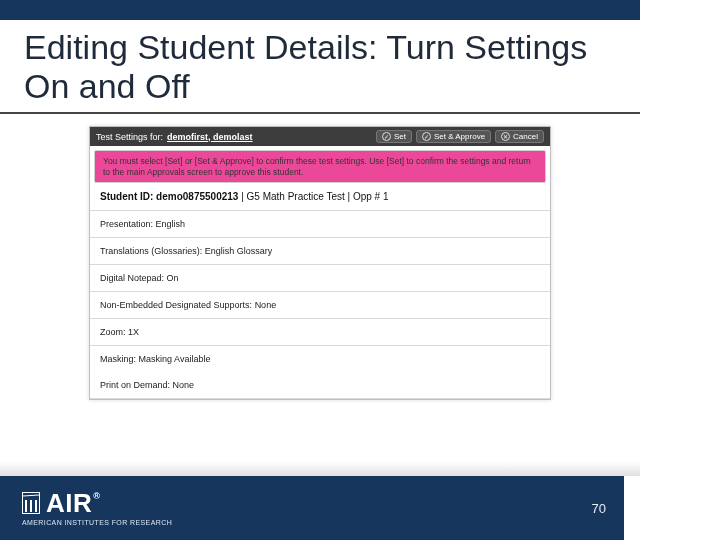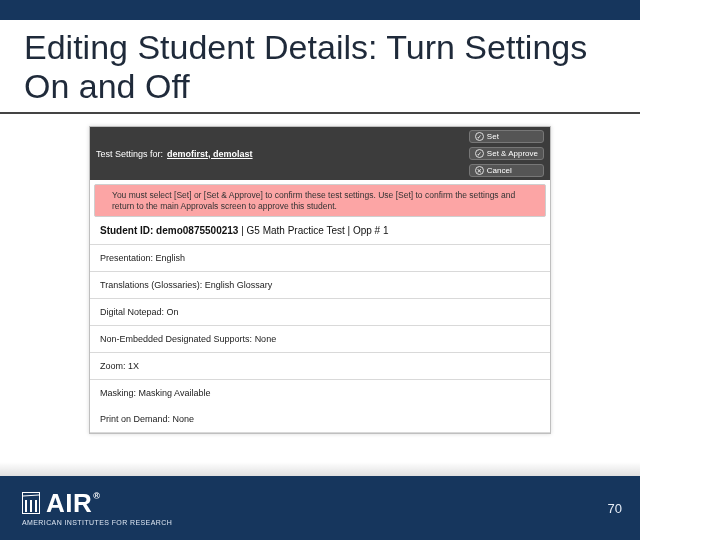--- a/index.html
+++ b/index.html
@@ -5,33 +5,33 @@
   * { box-sizing: border-box; margin: 0; padding: 0; }
   html, body { width: 720px; height: 540px; font-family: Arial, Helvetica, sans-serif; background: #fff; overflow: hidden; }
   .slide { width: 640px; height: 540px; position: relative; background: #fff; }
   .top-bar { height: 20px; background: #16365d; width: 100%; }
   .title-wrap { padding: 8px 24px 6px 24px; border-bottom: 2px solid #444; }
   .title { font-size: 34px; font-weight: 400; color: #1f2a3a; line-height: 1.15; }
   .shot { margin: 12px auto 0 auto; width: 462px; border: 1px solid #bfbfbf; box-shadow: 0 0 4px rgba(0,0,0,.15); background: #fff; font-size: 0; }
   .shot-header { background: #3c3c3c; color: #fff; display: flex; align-items: center; justify-content: space-between; padding: 3px 6px; font-size: 9px; }
   .shot-header .left { display: flex; align-items: baseline; gap: 4px; }
   .shot-header .name { text-decoration: underline; font-weight: bold; }
-  .shot-header .btns { display: flex; gap: 4px; flex-direction: column; }
+  .shot-header .btns { display: flex; gap: 4px; }
   .hbtn { display: inline-flex; align-items: center; gap: 3px; background: #555; border: 1px solid #777; border-radius: 3px; padding: 1px 5px; color: #fff; font-size: 8px; cursor: pointer; }
   .hbtn .ring { width: 9px; height: 9px; border: 1px solid #ddd; border-radius: 50%; display: inline-flex; align-items: center; justify-content: center; }
   .hbtn .ring::after { content: ""; }
   .hbtn.check .ring::after { content: "✓"; font-size: 6px; line-height: 1; }
   .hbtn.cancel .ring::after { content: "✕"; font-size: 6px; line-height: 1; }
-  .banner { background: #fca5a5; border: 1px solid #cfcfcf; color: #333; font-size: 8.5px; padding: 5px 17px; margin: 4px; border-radius: 2px; line-height: 1.25; }
+  .banner { background: #ec4899; border: 1px solid #cfcfcf; color: #333; font-size: 8.5px; padding: 5px 8px; margin: 4px; border-radius: 2px; line-height: 1.25; }
   .sid-row { font-size: 10px; padding: 4px 10px 8px 10px; color: #111; border-bottom: 1px solid #d9d9d9; }
   .sid-row .lbl { font-weight: bold; }
   .setting-row { font-size: 9px; color: #222; padding: 8px 10px; border-bottom: 1px solid #d9d9d9; }
   .setting-row .lab { color: #222; text-align: right; }
   .setting-row .val { color: #222; }
-  .bottom-bar { position: absolute; left: 0; right: 0; bottom: 0; height: 64px; background: #16365d; color: #fff; display: flex; align-items: center; justify-content: space-between; padding: 0 18px 0 22px; }
+  .bottom-bar { position: absolute; left: 0; right: 16px; bottom: 0; height: 64px; background: #16365d; color: #fff; display: flex; align-items: center; justify-content: space-between; padding: 0 18px 0 22px; }
   .logo-block { display: flex; flex-direction: column; line-height: 1; }
   .logo-row { display: flex; align-items: center; gap: 6px; }
   .logo-mark { width: 18px; height: 22px; position: relative; }
   .logo-mark .rect { position: absolute; inset: 0; border: 1.6px solid #fff; }
   .logo-mark .cols { position: absolute; left: 3px; right: 3px; bottom: 2px; top: 8px; display: flex; justify-content: space-between; }
   .logo-mark .cols span { width: 2px; background: #fff; }
   .logo-mark .roof { position: absolute; left: 1px; right: 1px; top: 3px; height: 3px; border-top: 1.6px solid #fff; transform: skewY(-4deg); }
   .logo-text { font-size: 26px; font-weight: 700; letter-spacing: .5px; position: relative; }
   .logo-text sup { font-size: 9px; vertical-align: top; position: relative; top: 2px; left: 1px; }
   .logo-sub { font-size: 7px; letter-spacing: .4px; margin-top: 3px; color: #dde6f2; }

